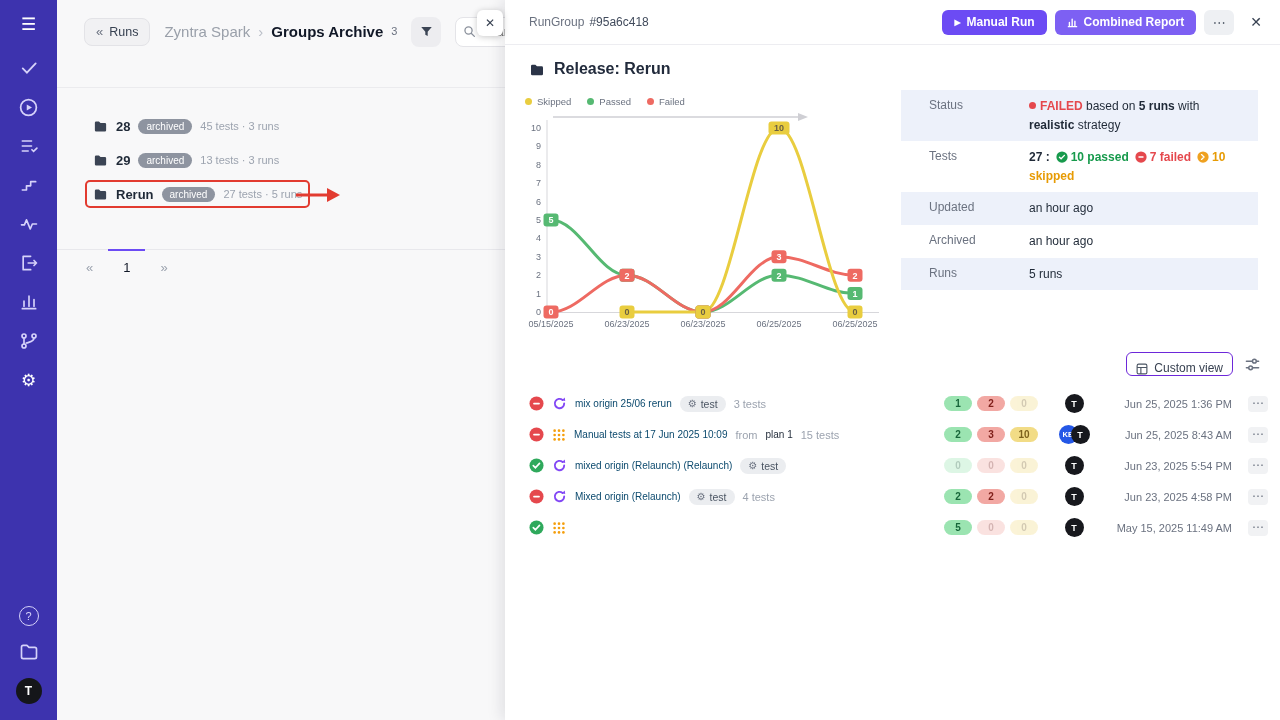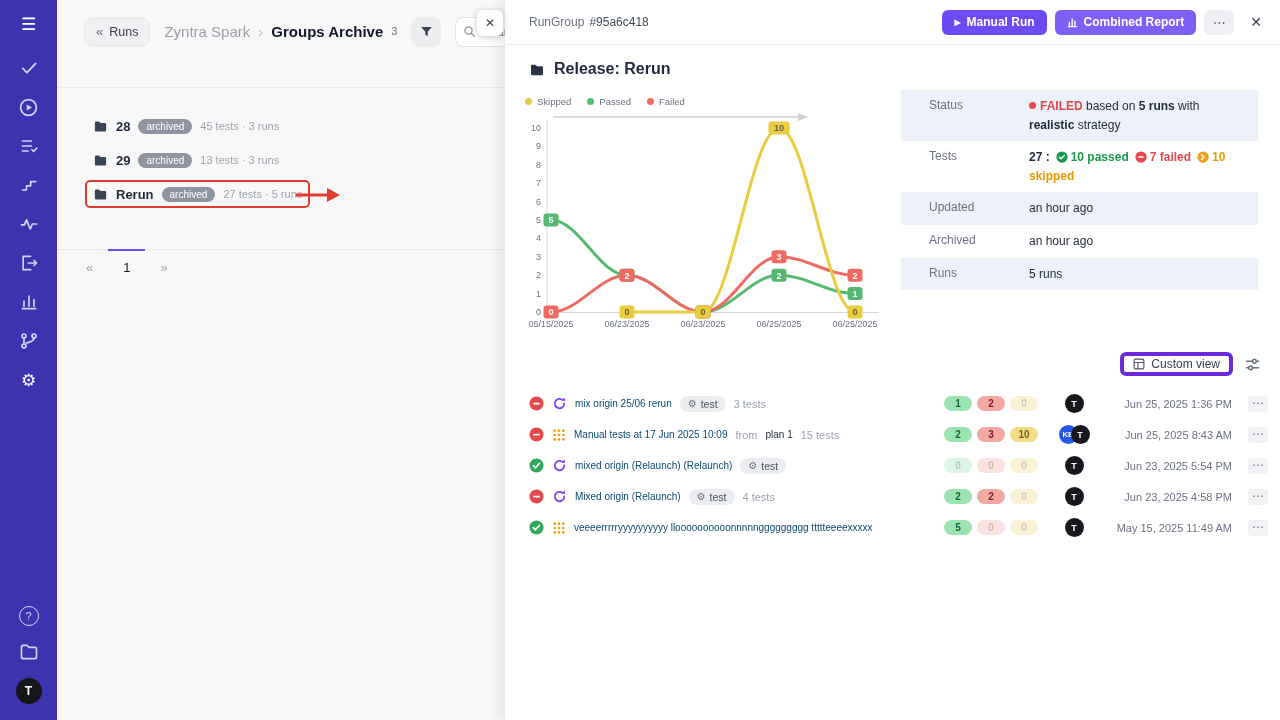--- a/index.html
+++ b/index.html
@@ -68,21 +68,21 @@
   .info-label{flex:0 0 100px;color:#6b7280;padding-top:1px}
   .info-value{color:#1f2937;line-height:1.55;flex:1}
   .st-dot{display:inline-block;width:7px;height:7px;border-radius:50%;background:#e5484d;margin-right:4px;position:relative;top:-1px}
   .failed-text{color:#e5484d;font-weight:700}
   .c-pass{color:#179a4c;font-weight:700}
   .c-fail{color:#e5484d;font-weight:700}
   .c-skip{color:#e79b04;font-weight:700}
   .mini-ic{display:inline-block;vertical-align:-2px;margin:0 3px 0 6px}
 
   .custom-view{position:absolute;top:352px;right:20px;display:flex;align-items:center;gap:12px}
-  .cv-btn{display:flex;align-items:center;gap:6px;height:24px;padding:0 9px;border:4px solid #6d28d9;border-radius:6px;background:#fff;font-size:12px;color:#374151}
+  .cv-btn{display:flex;align-items:flex-end;gap:6px;height:24px;padding:0 9px;border:1px solid #6d28d9;border-radius:6px;background:#fff;font-size:12px;color:#374151}
 
   .runs-list{position:absolute;left:24px;right:12px;top:388px}
   .run-row{display:flex;align-items:center;height:31px;gap:8px}
   .origin{display:flex;align-items:center}
   .run-title{font-size:10px;color:#0c4a6e;white-space:nowrap}
   .tag{display:flex;align-items:center;gap:4px;background:#ebedf0;border-radius:9px;padding:2px 8px;font-size:10.5px;color:#4b5563;white-space:nowrap}
   .tag .gear{font-size:10px;color:#6b7280}
   .run-meta{font-size:11px;color:#9ca3af;white-space:nowrap}
   .from{font-size:11px;color:#9ca3af}
   .plan{font-size:10px;color:#1f2937;font-weight:400}
@@ -527,21 +527,20 @@
               <circle cx="13" cy="3" r="1.5"></circle>
               <circle cx="3" cy="8" r="1.5"></circle>
               <circle cx="8" cy="8" r="1.5"></circle>
               <circle cx="13" cy="8" r="1.5"></circle>
               <circle cx="3" cy="13" r="1.5"></circle>
               <circle cx="8" cy="13" r="1.5"></circle>
               <circle cx="13" cy="13" r="1.5"></circle>
             </g>
           </svg>
         </span>
-      <span class="run-title">veeeerrrrryyyyyyyyyy lloooooooooonnnnnggggggggg ttttteeeexxxxx</span>
       <span class="spacer"></span>
       <span class="pills">
         <span class="pill green">5</span>
         <span class="pill red muted">0</span>
         <span class="pill yellow muted">0</span>
       </span>
       <span class="avatars">
           <span class="avatar">T</span>
         </span>
       <span class="run-date">May 15, 2025 11:49 AM</span>

